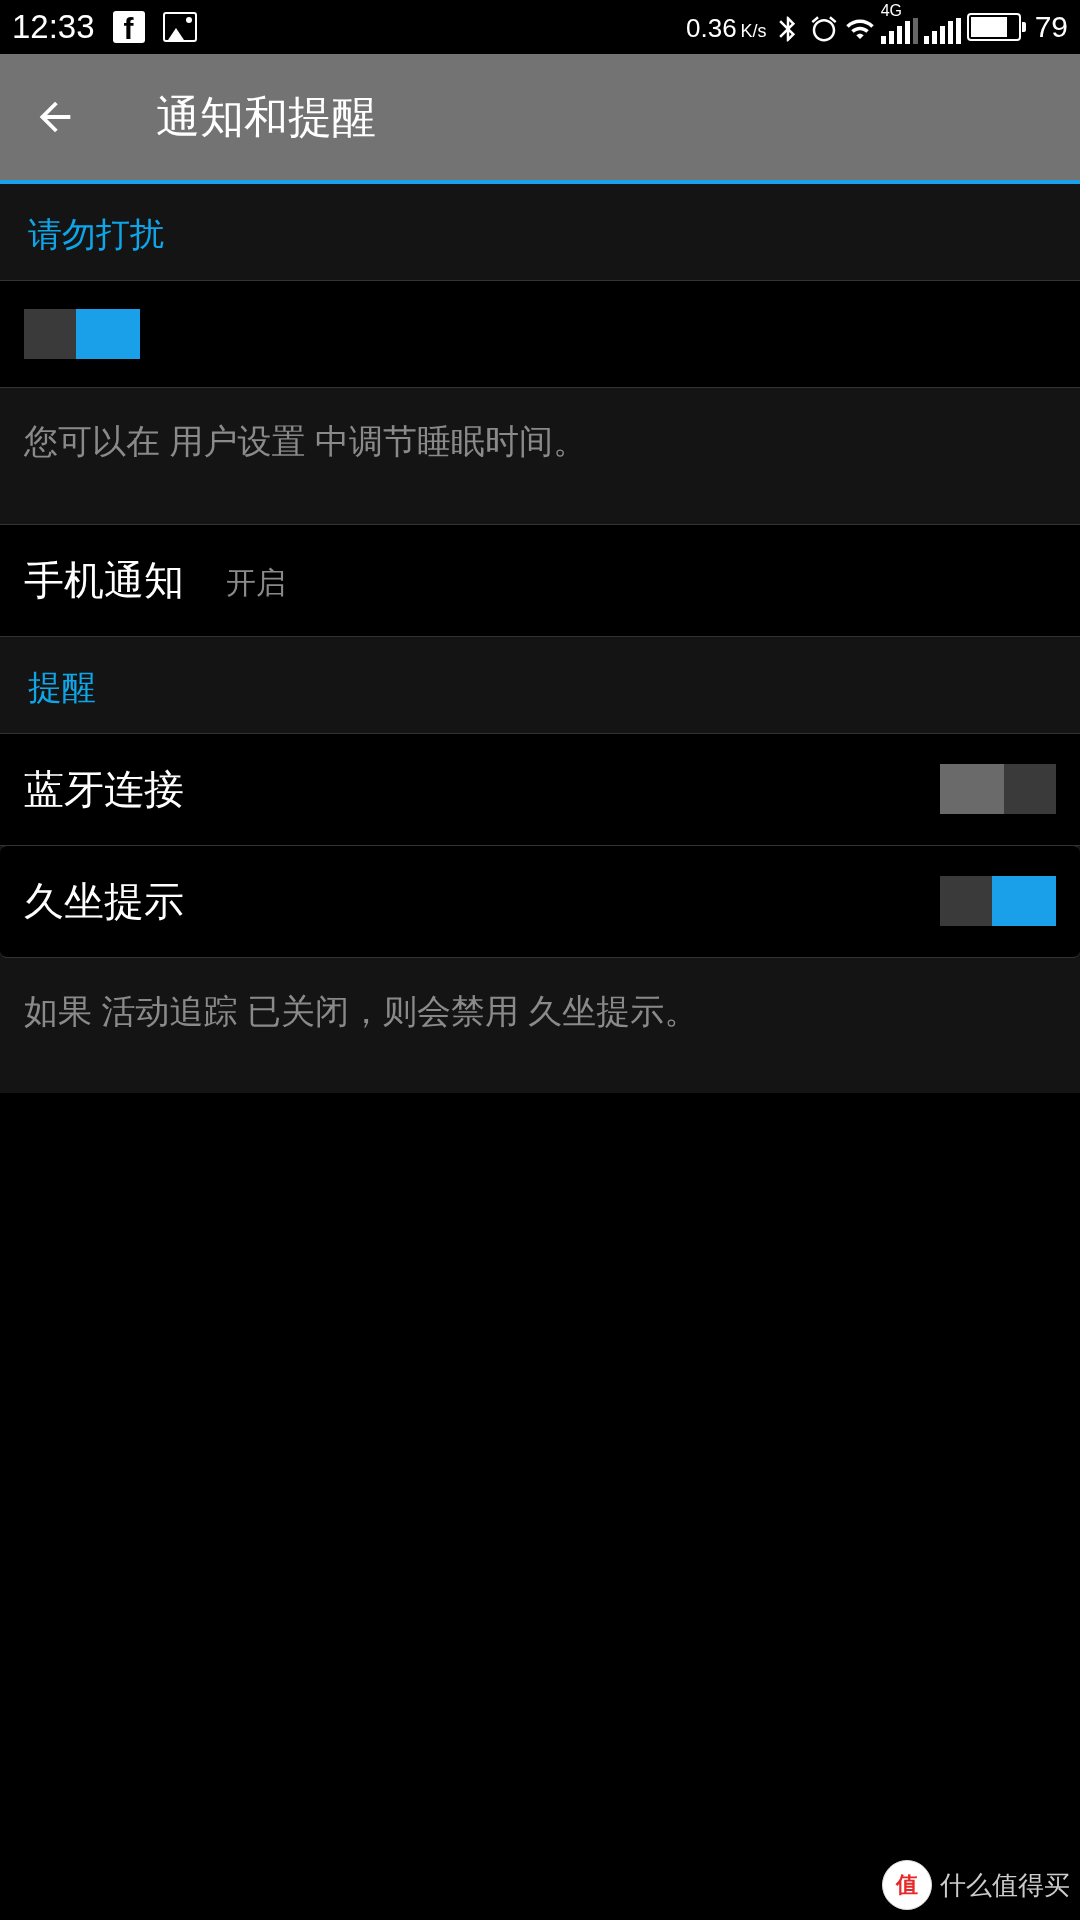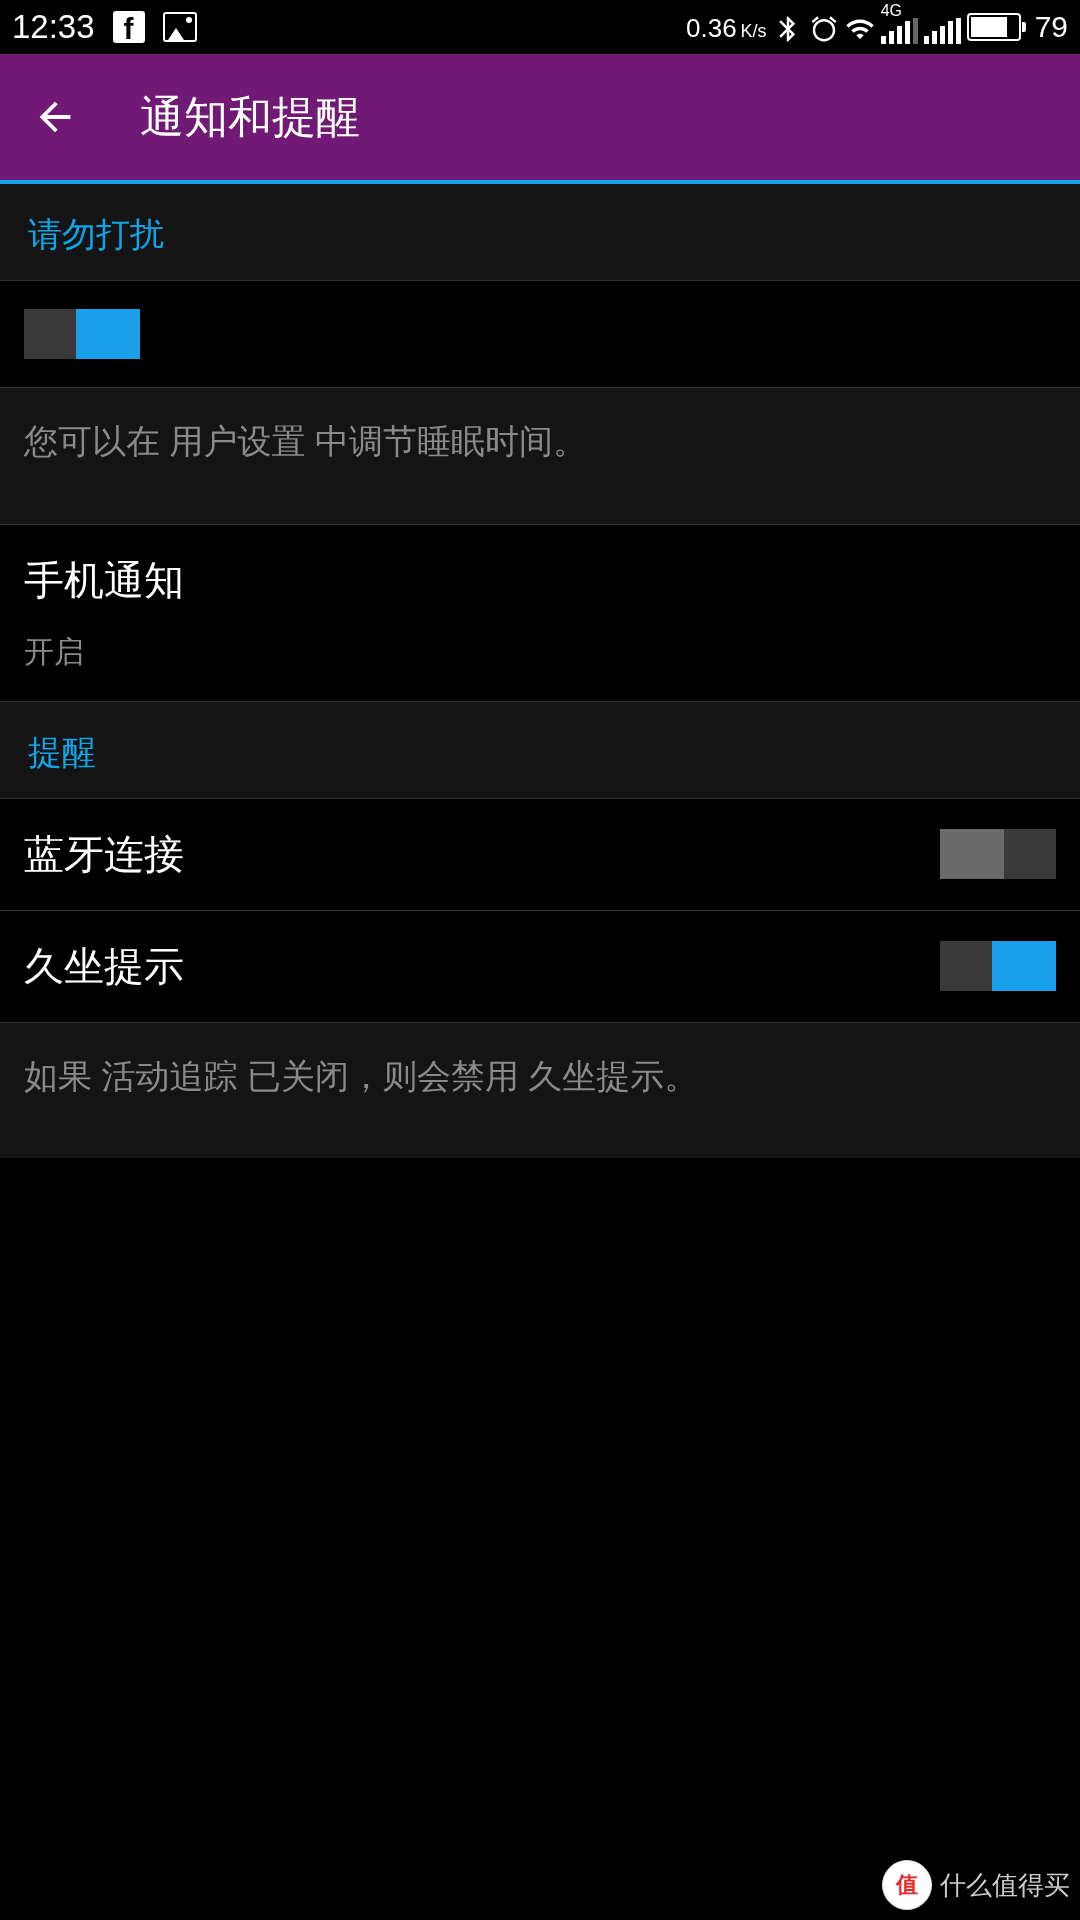--- a/index.html
+++ b/index.html
@@ -145,26 +145,26 @@
       width: 79%;
       height: 100%;
       background: #fff;
     }
     .battery-text {
       font-size: 30px;
       margin-left: 8px;
     }
     .app-header {
       height: 130px;
-      background: #701a75;
+      background: #737373;
       display: flex;
       align-items: center;
       padding: 0 30px;
       border-bottom: 4px solid #1aa0e8;
-      gap: 60px;
+      gap: 76px;
     }
     .back-arrow {
       width: 50px;
       height: 50px;
       display: flex;
       align-items: center;
       justify-content: center;
     }
     .header-title {
       font-size: 44px;
@@ -190,25 +190,26 @@
     .list-row-tall {
       min-height: 108px;
     }
     .row-label {
       font-size: 40px;
       color: #fff;
     }
     .row-sublabel {
       font-size: 30px;
       color: #8a8a8a;
-      margin-top: 24px;
+      margin-top: 10px;
     }
     .row-column {
       display: flex;
-      flex-direction: column;
+      flex-direction: row;
+      gap: 42px;
     }
     .toggle {
       width: 116px;
       height: 50px;
       background: #3a3a3a;
       position: relative;
     }
     .toggle-knob {
       width: 64px;
       height: 50px;
@@ -333,21 +334,21 @@
 
   <div class="section-header">提醒</div>
 
   <div class="list-row list-row-tall">
     <div class="row-label">蓝牙连接</div>
     <div class="toggle off">
       <div class="toggle-knob"></div>
     </div>
   </div>
 
-  <div class="list-row list-row-tall" style="margin-top:-1px;">
+  <div class="list-row list-row-tall" style="margin-top:-1px;border-radius:7px;">
     <div class="row-label">久坐提示</div>
     <div class="toggle on">
       <div class="toggle-knob"></div>
     </div>
   </div>
 
   <div class="info-text">如果 活动追踪 已关闭，则会禁用 久坐提示。</div>
 </div>
 
 <div class="watermark">

